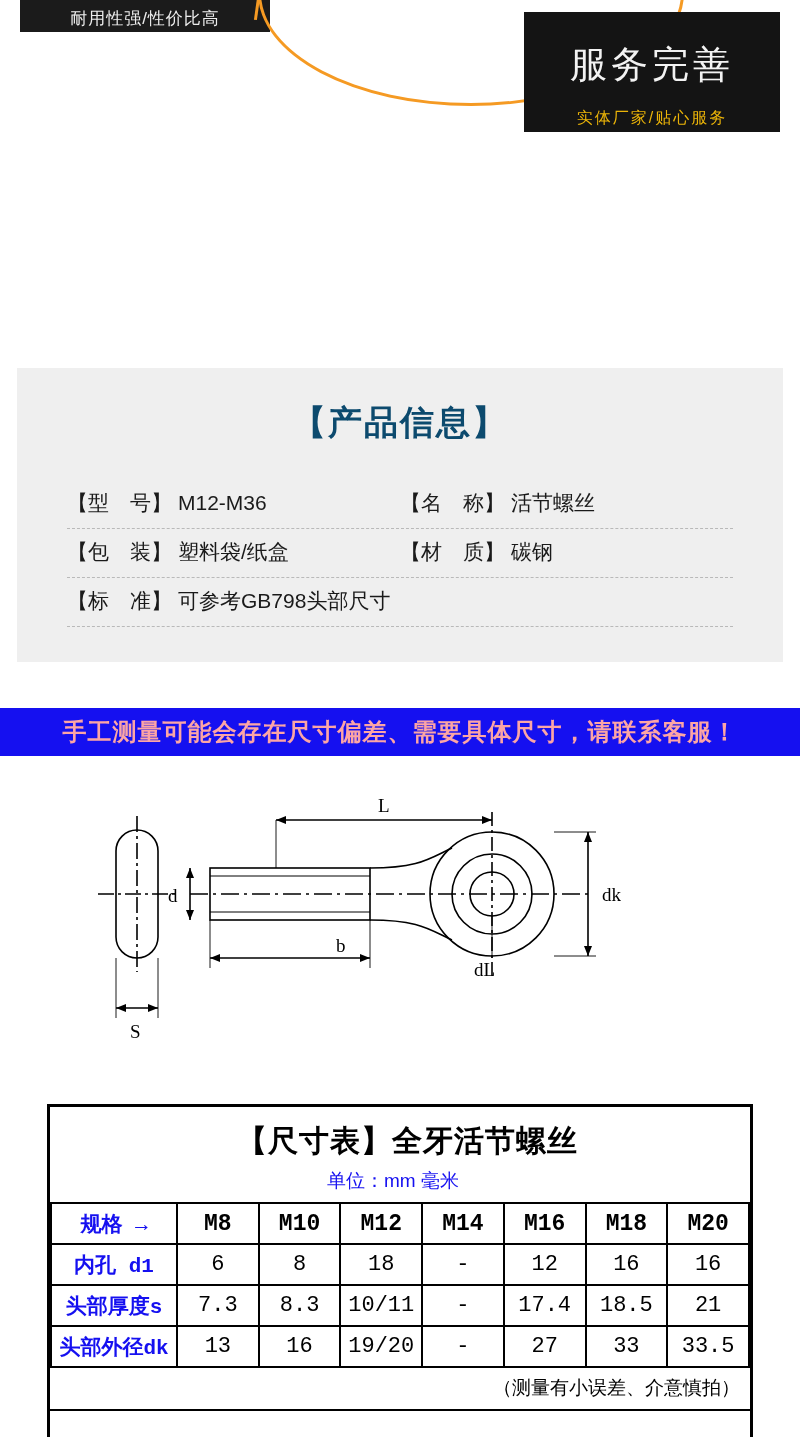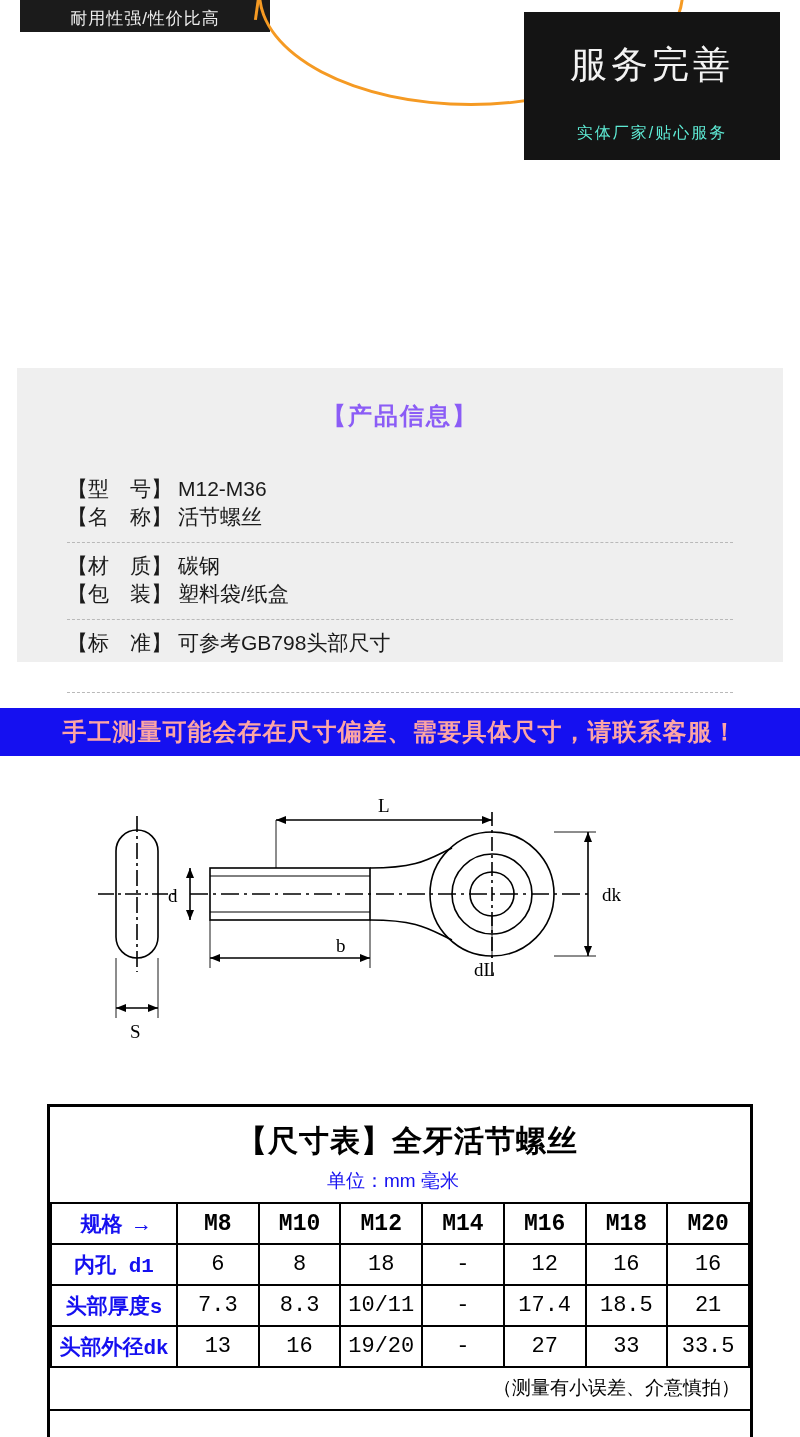--- a/index.html
+++ b/index.html
@@ -41,38 +41,38 @@
     letter-spacing: 1px;
     overflow: hidden;
   }
   .black-box-left span { display: block; opacity: .92; }
 
   .black-box-right {
     position: absolute;
     left: 524px;
     top: 12px;
     width: 256px;
-    height: 148px;
+    height: 120px;
     background: #141414;
     color: #ffffff;
     text-align: center;
     box-sizing: border-box;
     padding-top: 28px;
   }
   .black-box-right .bbr-title {
     font-size: 37px;
     letter-spacing: 4px;
     font-weight: 400;
     color: #f2f2f2;
   }
   .black-box-right .bbr-sub {
-    margin-top: 33px;
+    margin-top: 18px;
     font-size: 16px;
     letter-spacing: 2px;
-    color: #5eead4;
+    color: #eab308;
   }
   .orange-arc {
     position: absolute;
     left: 258px;
     top: -120px;
     width: 420px;
     height: 220px;
     border: 3px solid #f59a23;
     border-radius: 50%;
     border-bottom-color: #f59a23;
@@ -94,34 +94,33 @@
     position: absolute;
     left: 17px;
     top: 368px;
     width: 766px;
     height: 294px;
     background: #efefef;
     box-sizing: border-box;
   }
   .info-title {
     text-align: center;
-    font-size: 24px;
+    font-size: 34px;
     font-weight: bold;
     letter-spacing: 2px;
     padding-top: 32px;
-    color: #8b5cf6;
+    color: #0c4a6e;
   }
   .info-rows {
     margin: 34px 50px 0 50px;
   }
   .info-row {
     display: flex;
     border-bottom: 1px dashed #b9b9b9;
     padding: 9px 0 11px 0;
-    flex-direction: column;
   }
   .info-row:last-child { border-bottom: 1px dashed #b9b9b9; }
   .info-cell {
     width: 50%;
     font-size: 21px;
     color: #1a1a1a;
     white-space: nowrap;
   }
   .info-cell .lbl { letter-spacing: 0px; }
   .info-cell .val { margin-left: 6px; }
@@ -235,24 +234,24 @@
       <div class="info-cell">
         <span class="lbl">【型　号】</span><span class="val">M12-M36</span>
       </div>
       <div class="info-cell">
         <span class="lbl">【名　称】</span><span class="val">活节螺丝</span>
       </div>
     </div>
 
     <div class="info-row">
       <div class="info-cell">
+        <span class="lbl">【包　装】</span><span class="val">塑料袋/纸盒</span>
+      </div>
+      <div class="info-cell">
         <span class="lbl">【材　质】</span><span class="val">碳钢</span>
-      </div>
-      <div class="info-cell">
-        <span class="lbl">【包　装】</span><span class="val">塑料袋/纸盒</span>
       </div>
     </div>
 
     <div class="info-row">
       <div class="info-cell">
         <span class="lbl">【标　准】</span><span class="val">可参考GB798头部尺寸</span>
       </div>
       <div class="info-cell">
         <span class="lbl"></span><span class="val"></span>
       </div>

